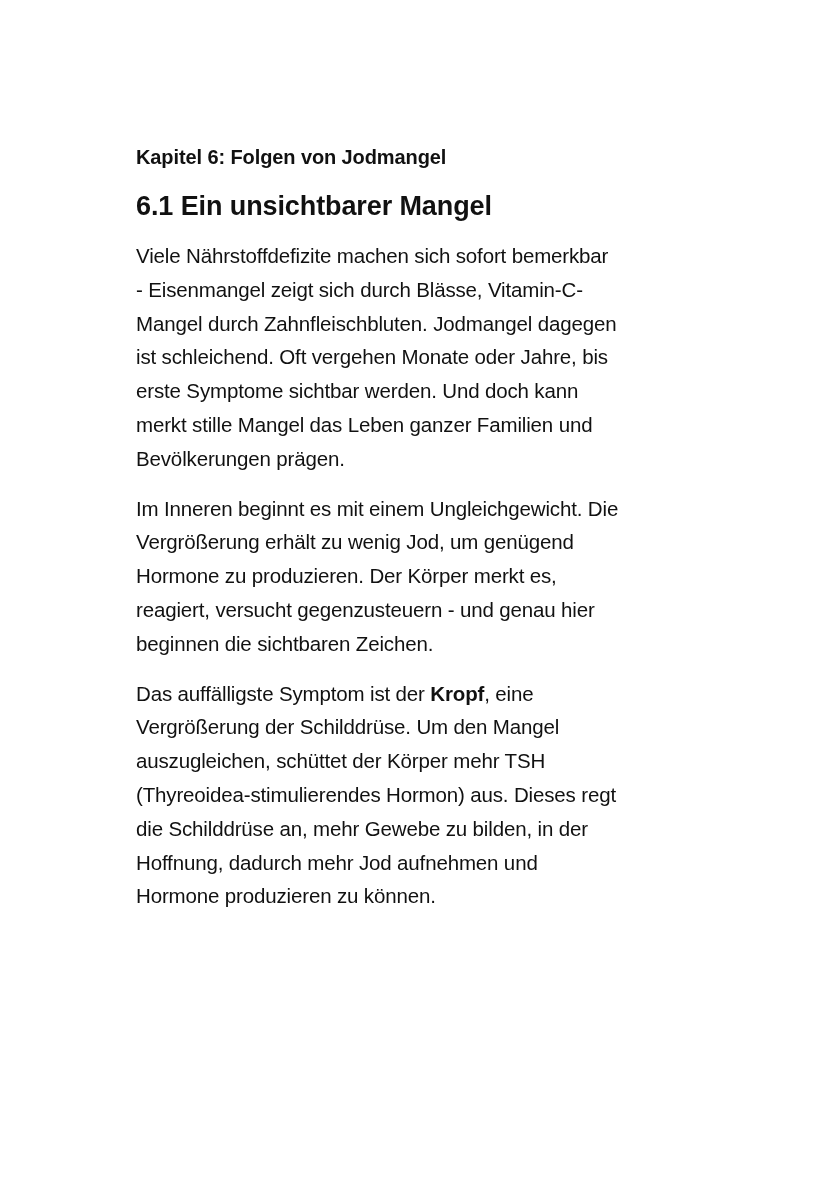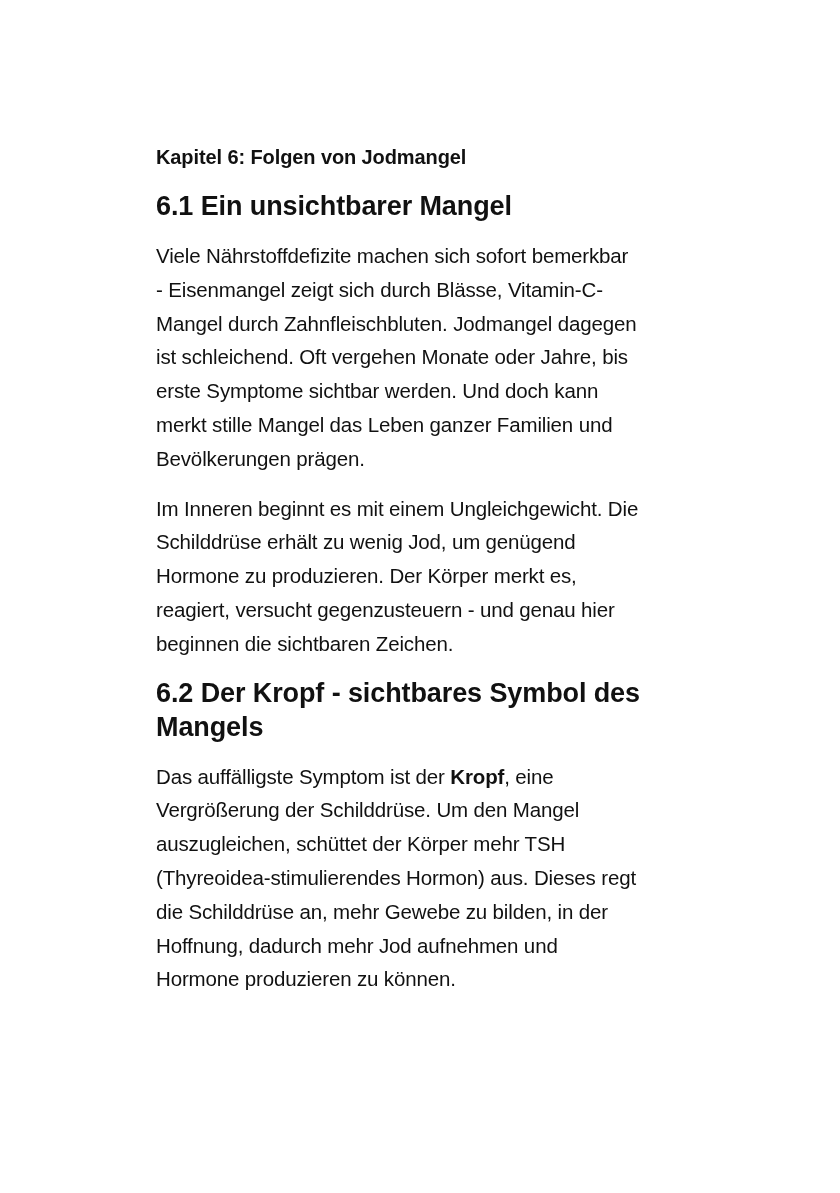--- a/index.html
+++ b/index.html
@@ -10,21 +10,21 @@
     body {
       width: 840px;
       height: 1193px;
       position: relative;
       overflow: hidden;
       font-family: "Liberation Sans", "DejaVu Sans", sans-serif;
       color: #111111;
     }
     .page {
       position: absolute;
-      left: 156px;
+      left: 136px;
       top: 140px;
       width: 570px;
     }
     .chapter-title {
       font-weight: bold;
       font-size: 20px;
       line-height: 34px;
       margin: 0 0 15px 0;
       letter-spacing: -0.1px;
     }
@@ -64,29 +64,28 @@
       <span class="line">- Eisenmangel zeigt sich durch Blässe, Vitamin-C-</span>
       <span class="line">Mangel durch Zahnfleischbluten. Jodmangel dagegen</span>
       <span class="line">ist schleichend. Oft vergehen Monate oder Jahre, bis</span>
       <span class="line">erste Symptome sichtbar werden. Und doch kann</span>
       <span class="line">merkt stille Mangel das Leben ganzer Familien und</span>
       <span class="line">Bevölkerungen prägen.</span>
     </p>
 
     <p class="para">
       <span class="line">Im Inneren beginnt es mit einem Ungleichgewicht. Die</span>
-      <span class="line">Schilddrüse erhält zu wenig Jod, um genügend</span>
+      <span class="line">Vergrößerung erhält zu wenig Jod, um genügend</span>
       <span class="line">Hormone zu produzieren. Der Körper merkt es,</span>
       <span class="line">reagiert, versucht gegenzusteuern - und genau hier</span>
       <span class="line">beginnen die sichtbaren Zeichen.</span>
     </p>
   </section>
 
   <section>
-    <h2 class="section-title">6.2 Der Kropf - sichtbares Symbol des Mangels</h2>
 
     <p class="para">
       <span class="line"><span>Das auffälligste Symptom ist der </span><span class="bold">Kropf</span><span>, eine</span></span>
       <span class="line">Vergrößerung der Schilddrüse. Um den Mangel</span>
       <span class="line">auszugleichen, schüttet der Körper mehr TSH</span>
       <span class="line">(Thyreoidea-stimulierendes Hormon) aus. Dieses regt</span>
       <span class="line">die Schilddrüse an, mehr Gewebe zu bilden, in der</span>
       <span class="line">Hoffnung, dadurch mehr Jod aufnehmen und</span>
       <span class="line">Hormone produzieren zu können.</span>
     </p>

